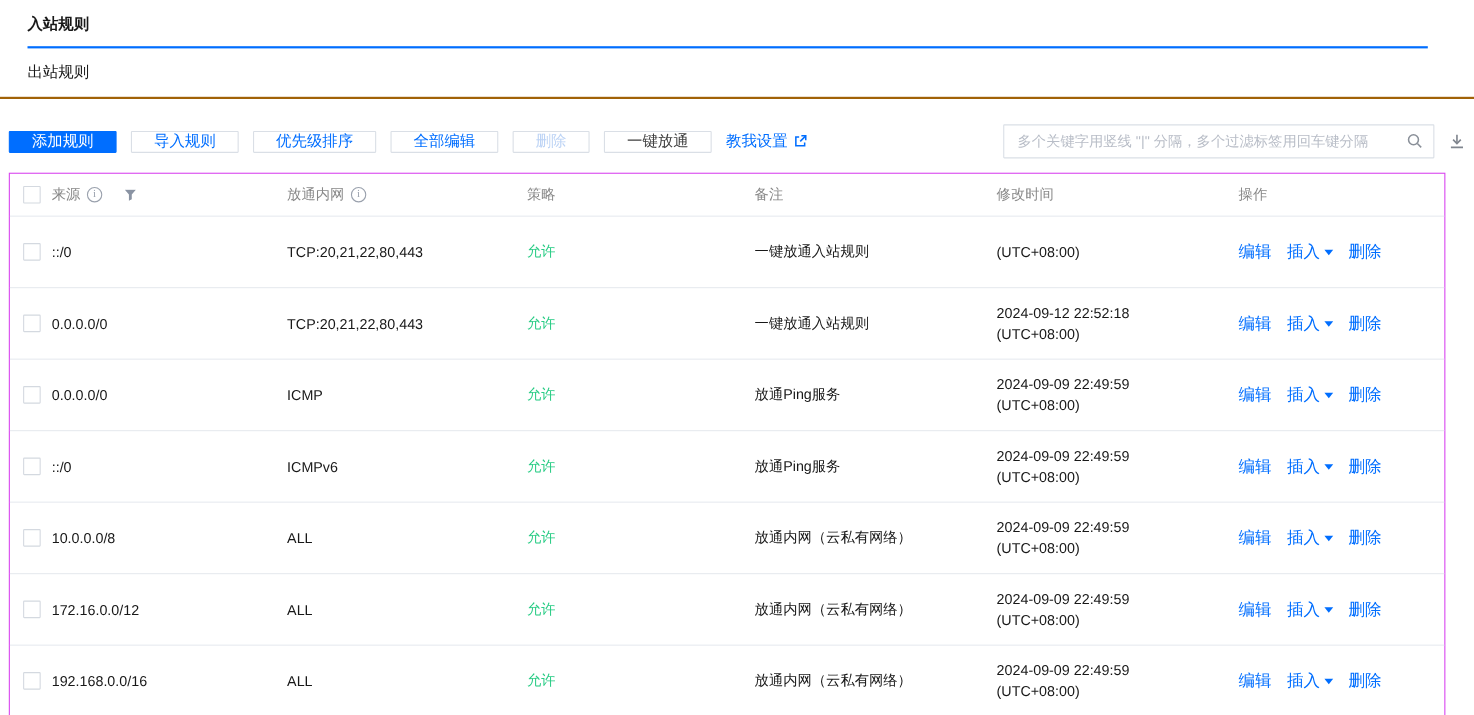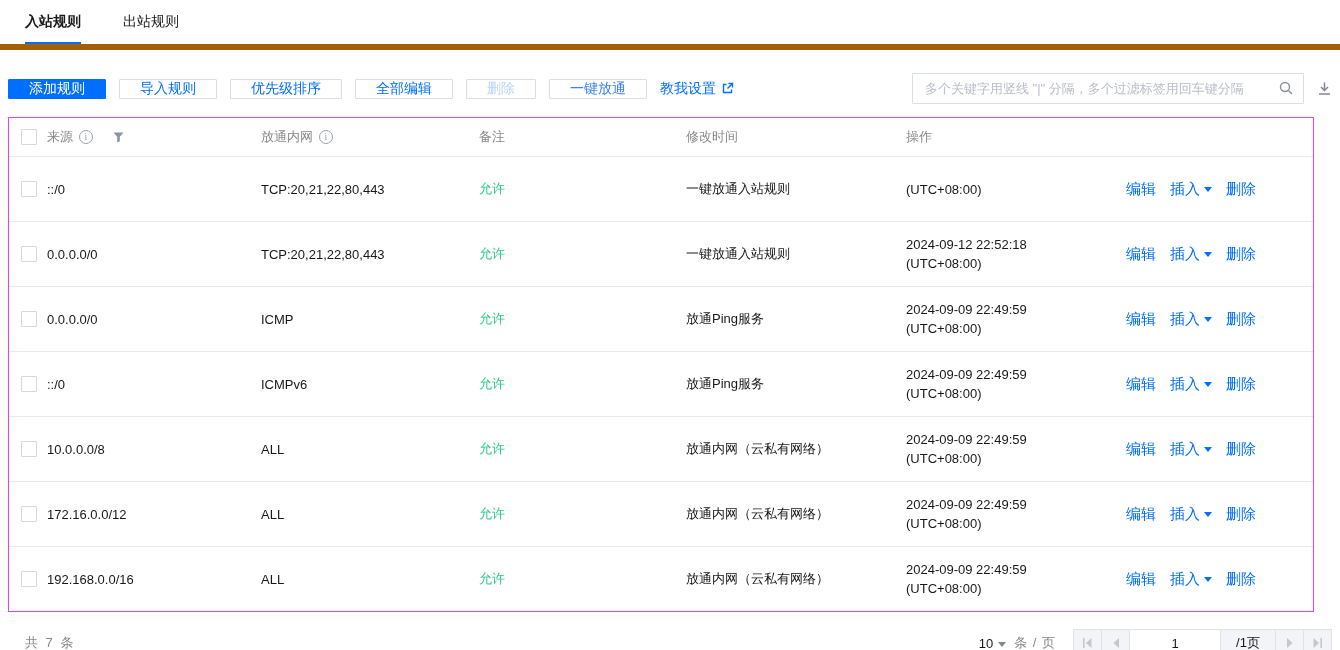--- a/index.html
+++ b/index.html
@@ -1,32 +1,32 @@
 <!DOCTYPE html>
 <html><head>
 <meta charset="utf-8">
 <style>
   * { margin:0; padding:0; box-sizing:border-box; }
   html,body { width:1340px; height:650px; background:#fff; overflow:hidden;
     font-family:"Liberation Sans","DejaVu Sans",sans-serif; color:#181818; }
 
   
-  .tabbar { display:flex; padding:0 0 0 25px; border-bottom:6px solid #a16207; }
+  .tabbar { display:flex; padding:0 0 0 25px; border-bottom:2px solid #a16207;flex-direction:column; }
   .tab { font-size:14px; padding:13px 0 11px; margin-right:42px; cursor:pointer;
     border-bottom:2px solid transparent; color:#181818; }
   .tab.active { font-weight:bold; border-bottom-color:#006eff; }
 
   
   .toolbar { display:flex; align-items:center; margin:23px 8px 0 8px; }
   .btn { height:20px; padding:0 20px; font-size:14px; background:#fff;
     border:1px solid #dadfe6; color:#006eff; cursor:pointer; margin-right:13px;
     display:inline-flex; align-items:center; border-radius:1px; }
   .btn.primary { background:#006eff; border-color:#006eff; color:#fff; }
   .btn.disabled { color:#bcd3f5; cursor:default; }
-  .btn.plain { color:#3b82f6; }
+  .btn.plain { color:#404040; }
   .link { color:#006eff; font-size:14px; cursor:pointer; display:inline-flex; align-items:center; gap:5px; }
   .searchwrap { margin-left:auto; display:flex; align-items:center; }
   .searchbox { position:relative; width:392px; }
   .searchbox input { width:100%; height:31px; border:1px solid #dadfe6; border-radius:1px;
     font-size:13px; padding:0 34px 0 12px; color:#181818; outline:none;
     font-family:"Liberation Sans","DejaVu Sans",sans-serif; }
   .searchbox input::placeholder { color:#b8bdc7; }
   .searchicon { position:absolute; right:10px; top:7px; cursor:pointer; }
   .dlicon { margin-left:13px; cursor:pointer; display:inline-flex; }
 
@@ -129,20 +129,23 @@
         <svg width="11" height="11" viewBox="0 0 11 11" fill="#8a93a3">
           <path d="M0.5 0.5 H10.5 L6.8 4.8 V9.2 L4.2 10.5 V4.8 Z"></path>
         </svg>
       </span>
     </div>
     <div class="cell">
       <span>放通内网</span>
       <span class="info-icon">i</span>
     </div>
     <div class="cell">
+        <span>策略</span>
+      </div>
+    <div class="cell">
         <span>备注</span>
       </div>
     <div class="cell">
         <span>修改时间</span>
       </div>
     <div class="cell">
         <span>操作</span>
       </div>
   </div>
   <div id="tbody">

